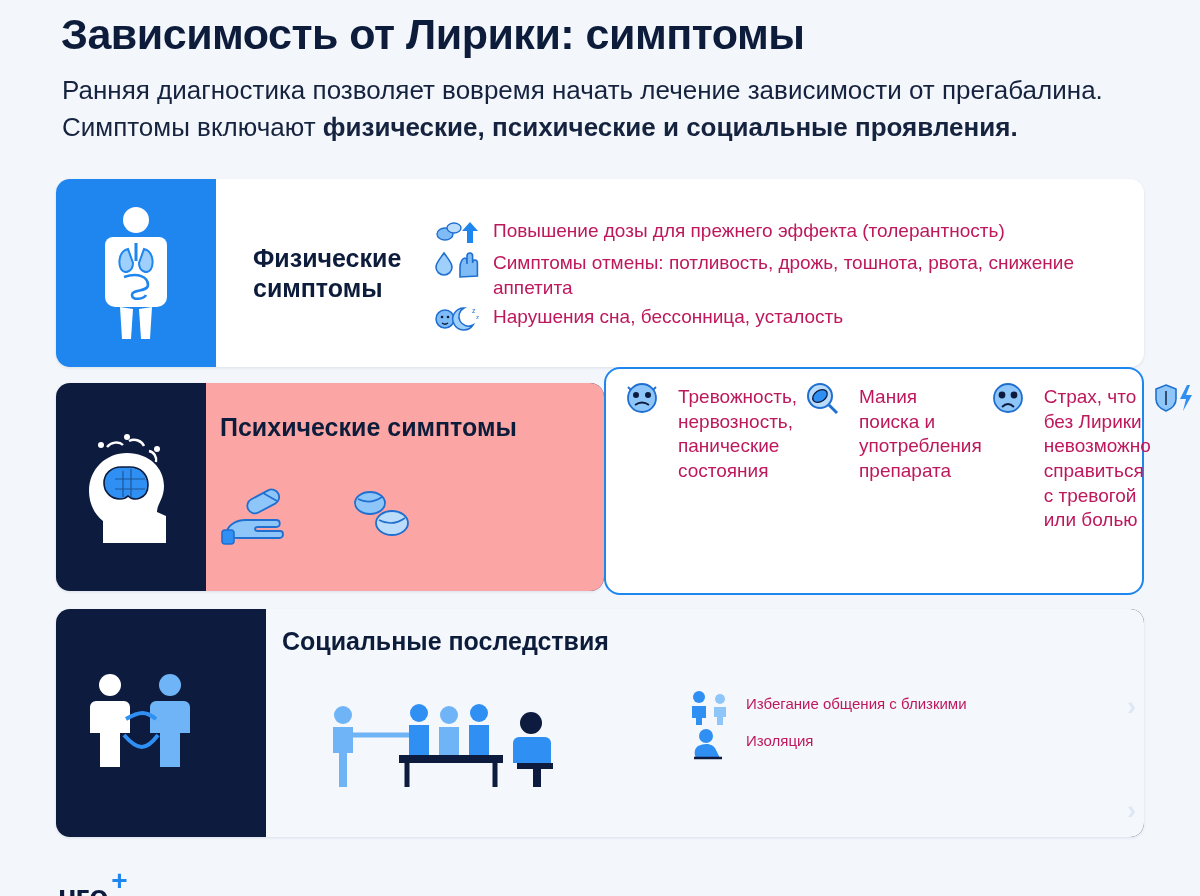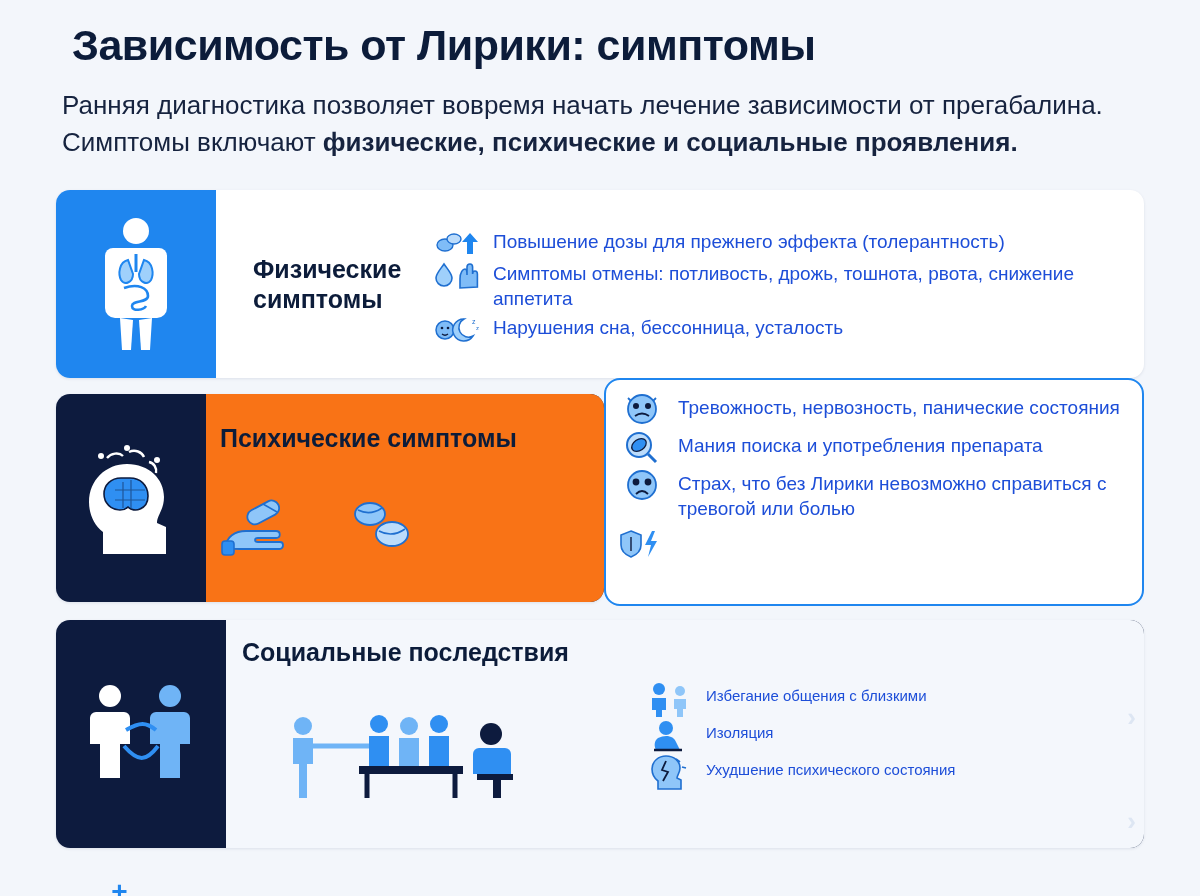--- a/index.html
+++ b/index.html
@@ -15,21 +15,21 @@
   }
 
   
   .page {
     position: relative;
     width: 1200px;
     height: 896px;
     padding: 0 56px;
   }
   .title {
-    margin: 16px;
+    margin: 5px;
     padding-top: 4px;
     font-size: 43px;
     line-height: 1.18;
     font-weight: 700;
     letter-spacing: -0.5px;
     color: #0c1c3a;
   }
   .subtitle {
     margin: 12px 0 0 6px;
     font-size: 26px;
@@ -83,21 +83,21 @@
     flex-direction: column;
     justify-content: center;
     gap: 2px;
   }
   .bullet {
     display: flex;
     align-items: flex-start;
     gap: 10px;
     font-size: 19px;
     line-height: 1.3;
-    color: #1d4ed8;
+    color: #be185d;
   }
   .bullet .bi {
     flex: 0 0 52px;
     height: 30px;
     display: flex;
     align-items: center;
     justify-content: center;
   }
   .bullet .btx { padding-top: 2px; }
 
@@ -114,21 +114,21 @@
   #block-psychic .iconpad {
     width: 150px;
     flex: 0 0 150px;
     display: flex;
     align-items: center;
     justify-content: center;
   }
   #block-psychic .right {
     flex: 1;
     position: relative;
-    background: #f97316;
+    background: #fca5a5;
     display: flex;
     flex-direction: column;
   }
   #block-psychic .heading {
     font-size: 25px;
     font-weight: 700;
     color: #0c1c3a;
     padding: 30px 0 0 14px;
   }
   #block-psychic .pills {
@@ -144,23 +144,22 @@
     position: absolute;
     left: 604px;
     top: 362px;
     width: 540px;
     height: 228px;
     background: #ffffff;
     border: 2px solid #1f86ef;
     border-radius: 16px;
     padding: 14px 14px 10px 10px;
     display: flex;
-    flex-direction: column;
     justify-content: flex-start;
-    gap: 8px;
+    gap: 0;
   }
   #panel-psychic .bullet { font-size: 19px; }
 
   
   #block-social {
     left: 56px;
     top: 604px;
     width: 1088px;
     height: 228px;
     background: #0d1b3e;
@@ -171,20 +170,21 @@
     flex: 0 0 170px;
     display: flex;
     align-items: center;
     justify-content: center;
   }
   #block-social .mid {
     flex: 0 0 418px;
     background: #f4f7fc;
     display: flex;
     flex-direction: column;
+    margin-left: 40px;
   }
   #block-social .heading {
     font-size: 25px;
     font-weight: 700;
     color: #0c1c3a;
     padding: 18px 0 0 16px;
   }
   #block-social .groupart {
     flex: 1;
     display: flex;
@@ -435,30 +435,20 @@
         <span class="bi">
           <svg width="48" height="36" viewBox="0 0 48 36">
             <circle cx="20" cy="10" r="7" fill="#2f8ff2"></circle>
             <path d="M12 20 c8 -4 16 -2 18 4 l4 8 h-24 c-2 -4 -2 -9 2 -12 z" fill="#2f8ff2"></path>
             <path d="M8 32 h28" stroke="#0d1b3e" stroke-width="2.4"></path>
           </svg>
         </span>
         <span class="btx">Изоляция</span>
       </div>
 
-      <div class="bullet">
-        <span class="bi">
-          <svg width="48" height="36" viewBox="0 0 48 36">
-            <path d="M12 34 v-8 c-4 -3 -6 -8 -6 -12 c0 -8 7 -13 14 -13 c8 0 14 5 14 12 c0 5 -3 7 -3 10 l4 2 v9 z" fill="#8fc6f9" stroke="#1f6fd0" stroke-width="1.6"></path>
-            <path d="M20 6 l-4 9 l6 2 l-5 9" stroke="#0d1b3e" stroke-width="1.8" fill="none"></path>
-            <path d="M30 4 l4 3 M36 12 l4 1" stroke="#1f6fd0" stroke-width="1.8"></path>
-          </svg>
-        </span>
-        <span class="btx">Ухудшение психического состояния</span>
-      </div>
 
 
     </div>
     <span class="chev" style="top:82px;">›</span>
     <span class="chev" style="top:186px;">›</span>
   </div>
 
   <div class="logo">
     <span class="word">НЕО</span>
     <span class="plus">+</span>

